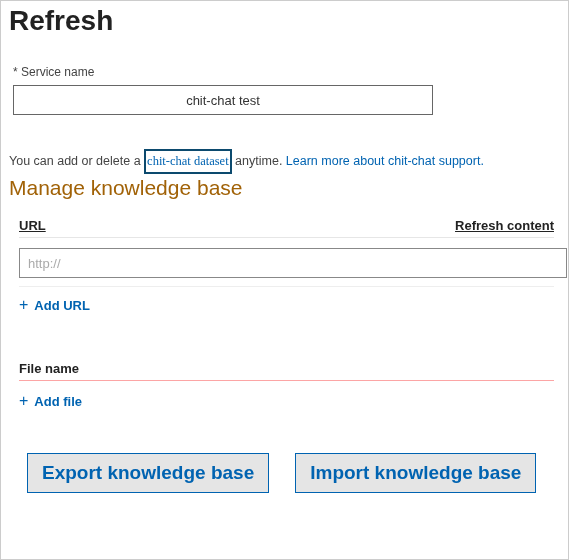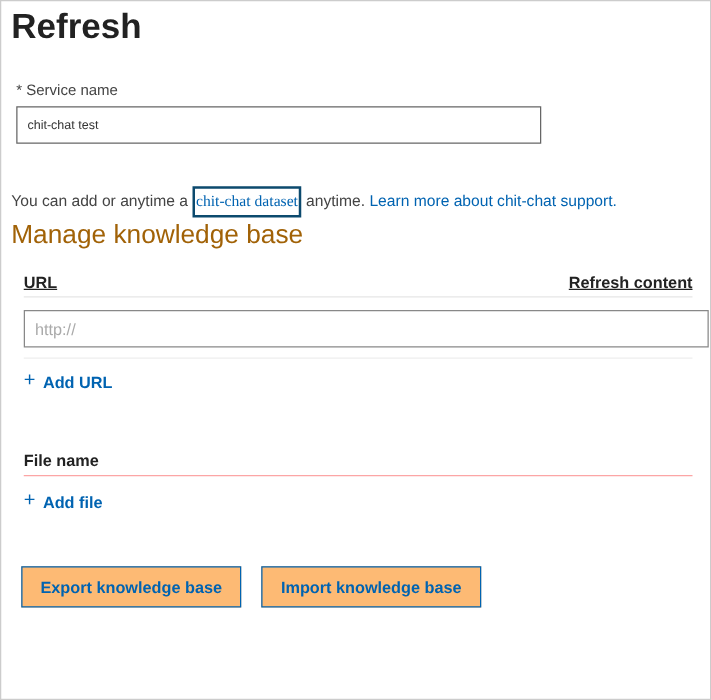--- a/index.html
+++ b/index.html
@@ -24,24 +24,25 @@
   .req-label {
     font-size: 12px;
     color: #444;
     margin: 0 0 6px 4px;
   }
   .text-input {
     width: 420px;
     height: 30px;
     border: 1px solid #666;
     padding: 4px 8px;
-    font-size: 10px;
+    font-size: 13px;
     color: #333;
     margin: 0 0 0 4px;
     outline: none;
+    text-align: center;
   }
   .desc {
     font-size: 12.5px;
     color: #444;
     margin: 34px 0 2px 0;
   }
   .link {
     color: #0063b1;
     cursor: pointer;
   }
@@ -113,42 +114,43 @@
     padding-bottom: 4px;
     margin: 46px 0 10px 0;
   }
   .btn-row {
     display: flex;
     gap: 16px;
     margin: 42px 0 0 8px;
   }
   .outline-btn {
     border: 1px solid #0063b1;
-    background: #fdba74;
+    background: #e5e5e5;
     color: #0063b1;
-    font-size: 13px;
+    font-size: 19px;
     font-weight: 600;
     padding: 8px 14px;
     cursor: pointer;
     min-width: 176px;
     text-align: center;
+    margin-left: 10px;
   }
 </style>
 </head>
 <body>
 
 
 
 <div class="h1">Refresh</div>
 
 <div class="req-label">* Service name</div>
 <input class="text-input" type="text" value="chit-chat test" style="">
 
 <div class="desc">
-  <span>You can add or anytime a </span><span class="hilite"><span class="link">chit-chat dataset</span></span><span> anytime. </span><span class="link">Learn more about chit-chat support.</span>
+  <span>You can add or delete a </span><span class="hilite"><span class="link">chit-chat dataset</span></span><span> anytime. </span><span class="link">Learn more about chit-chat support.</span>
 </div>
 
 <div class="h2">Manage knowledge base</div>
 
 <div class="section">
 
   <div class="row-head">
     <span>URL</span>
     <span>Refresh content</span>
   </div>

